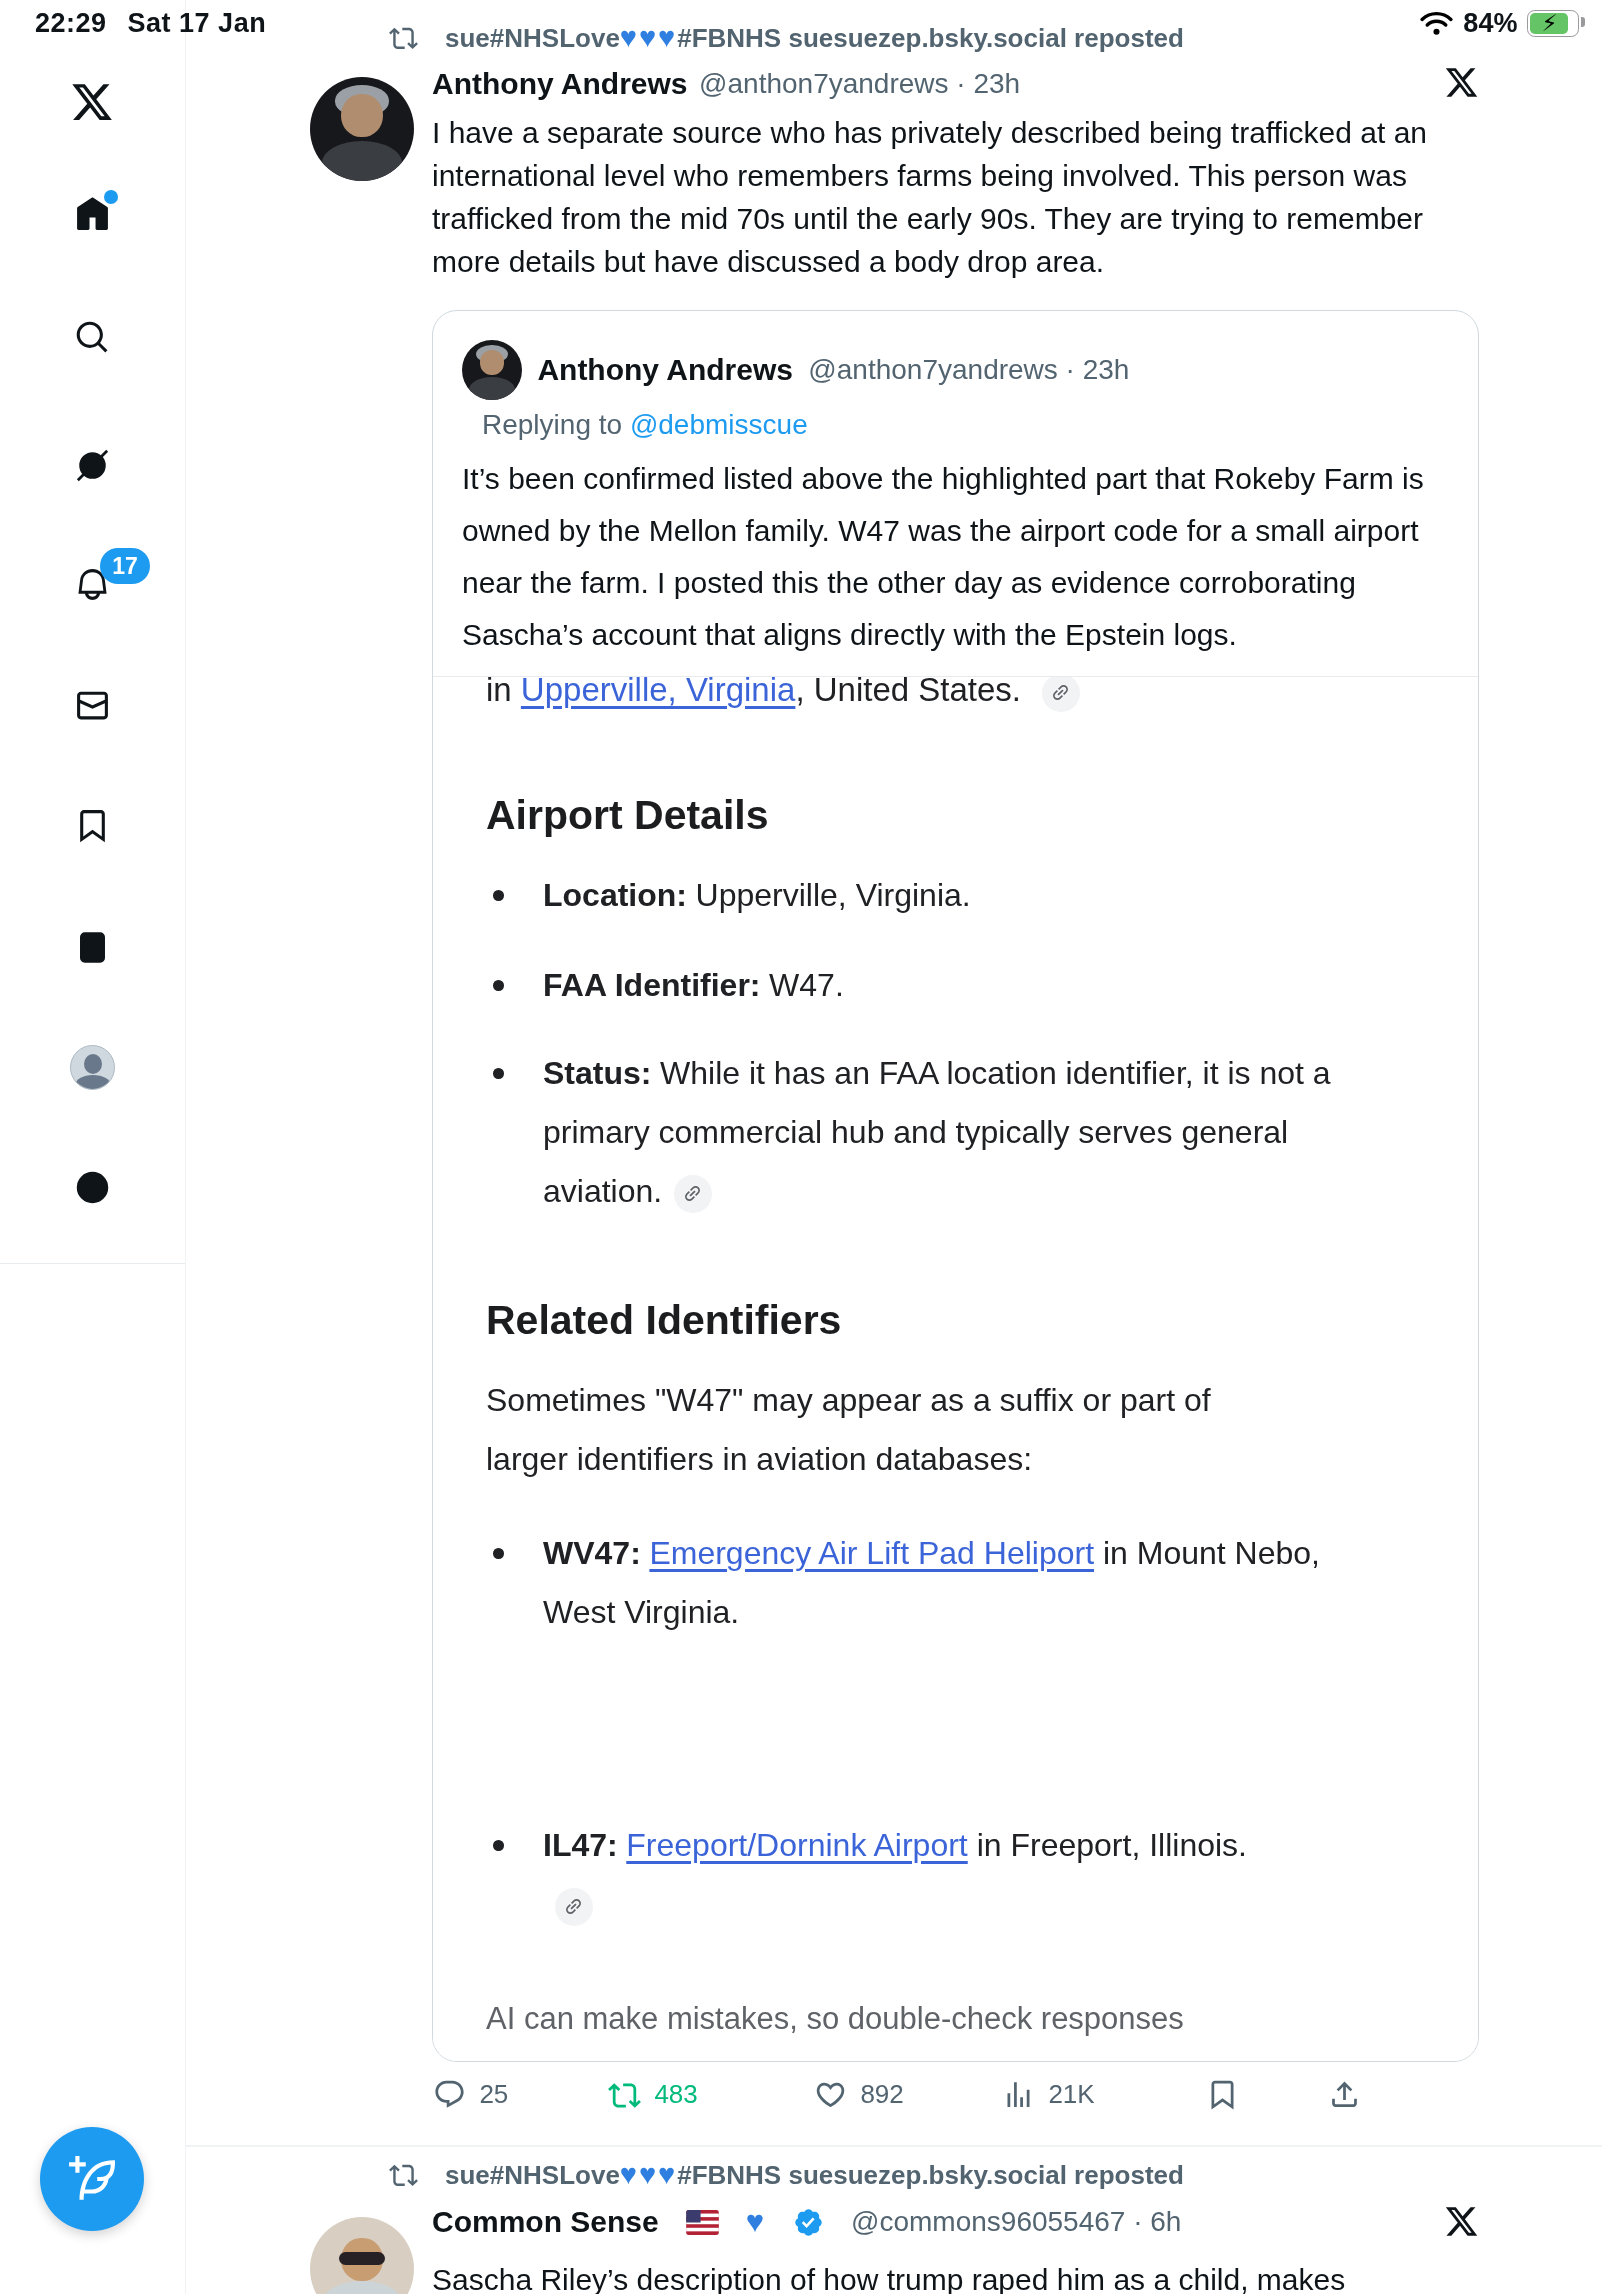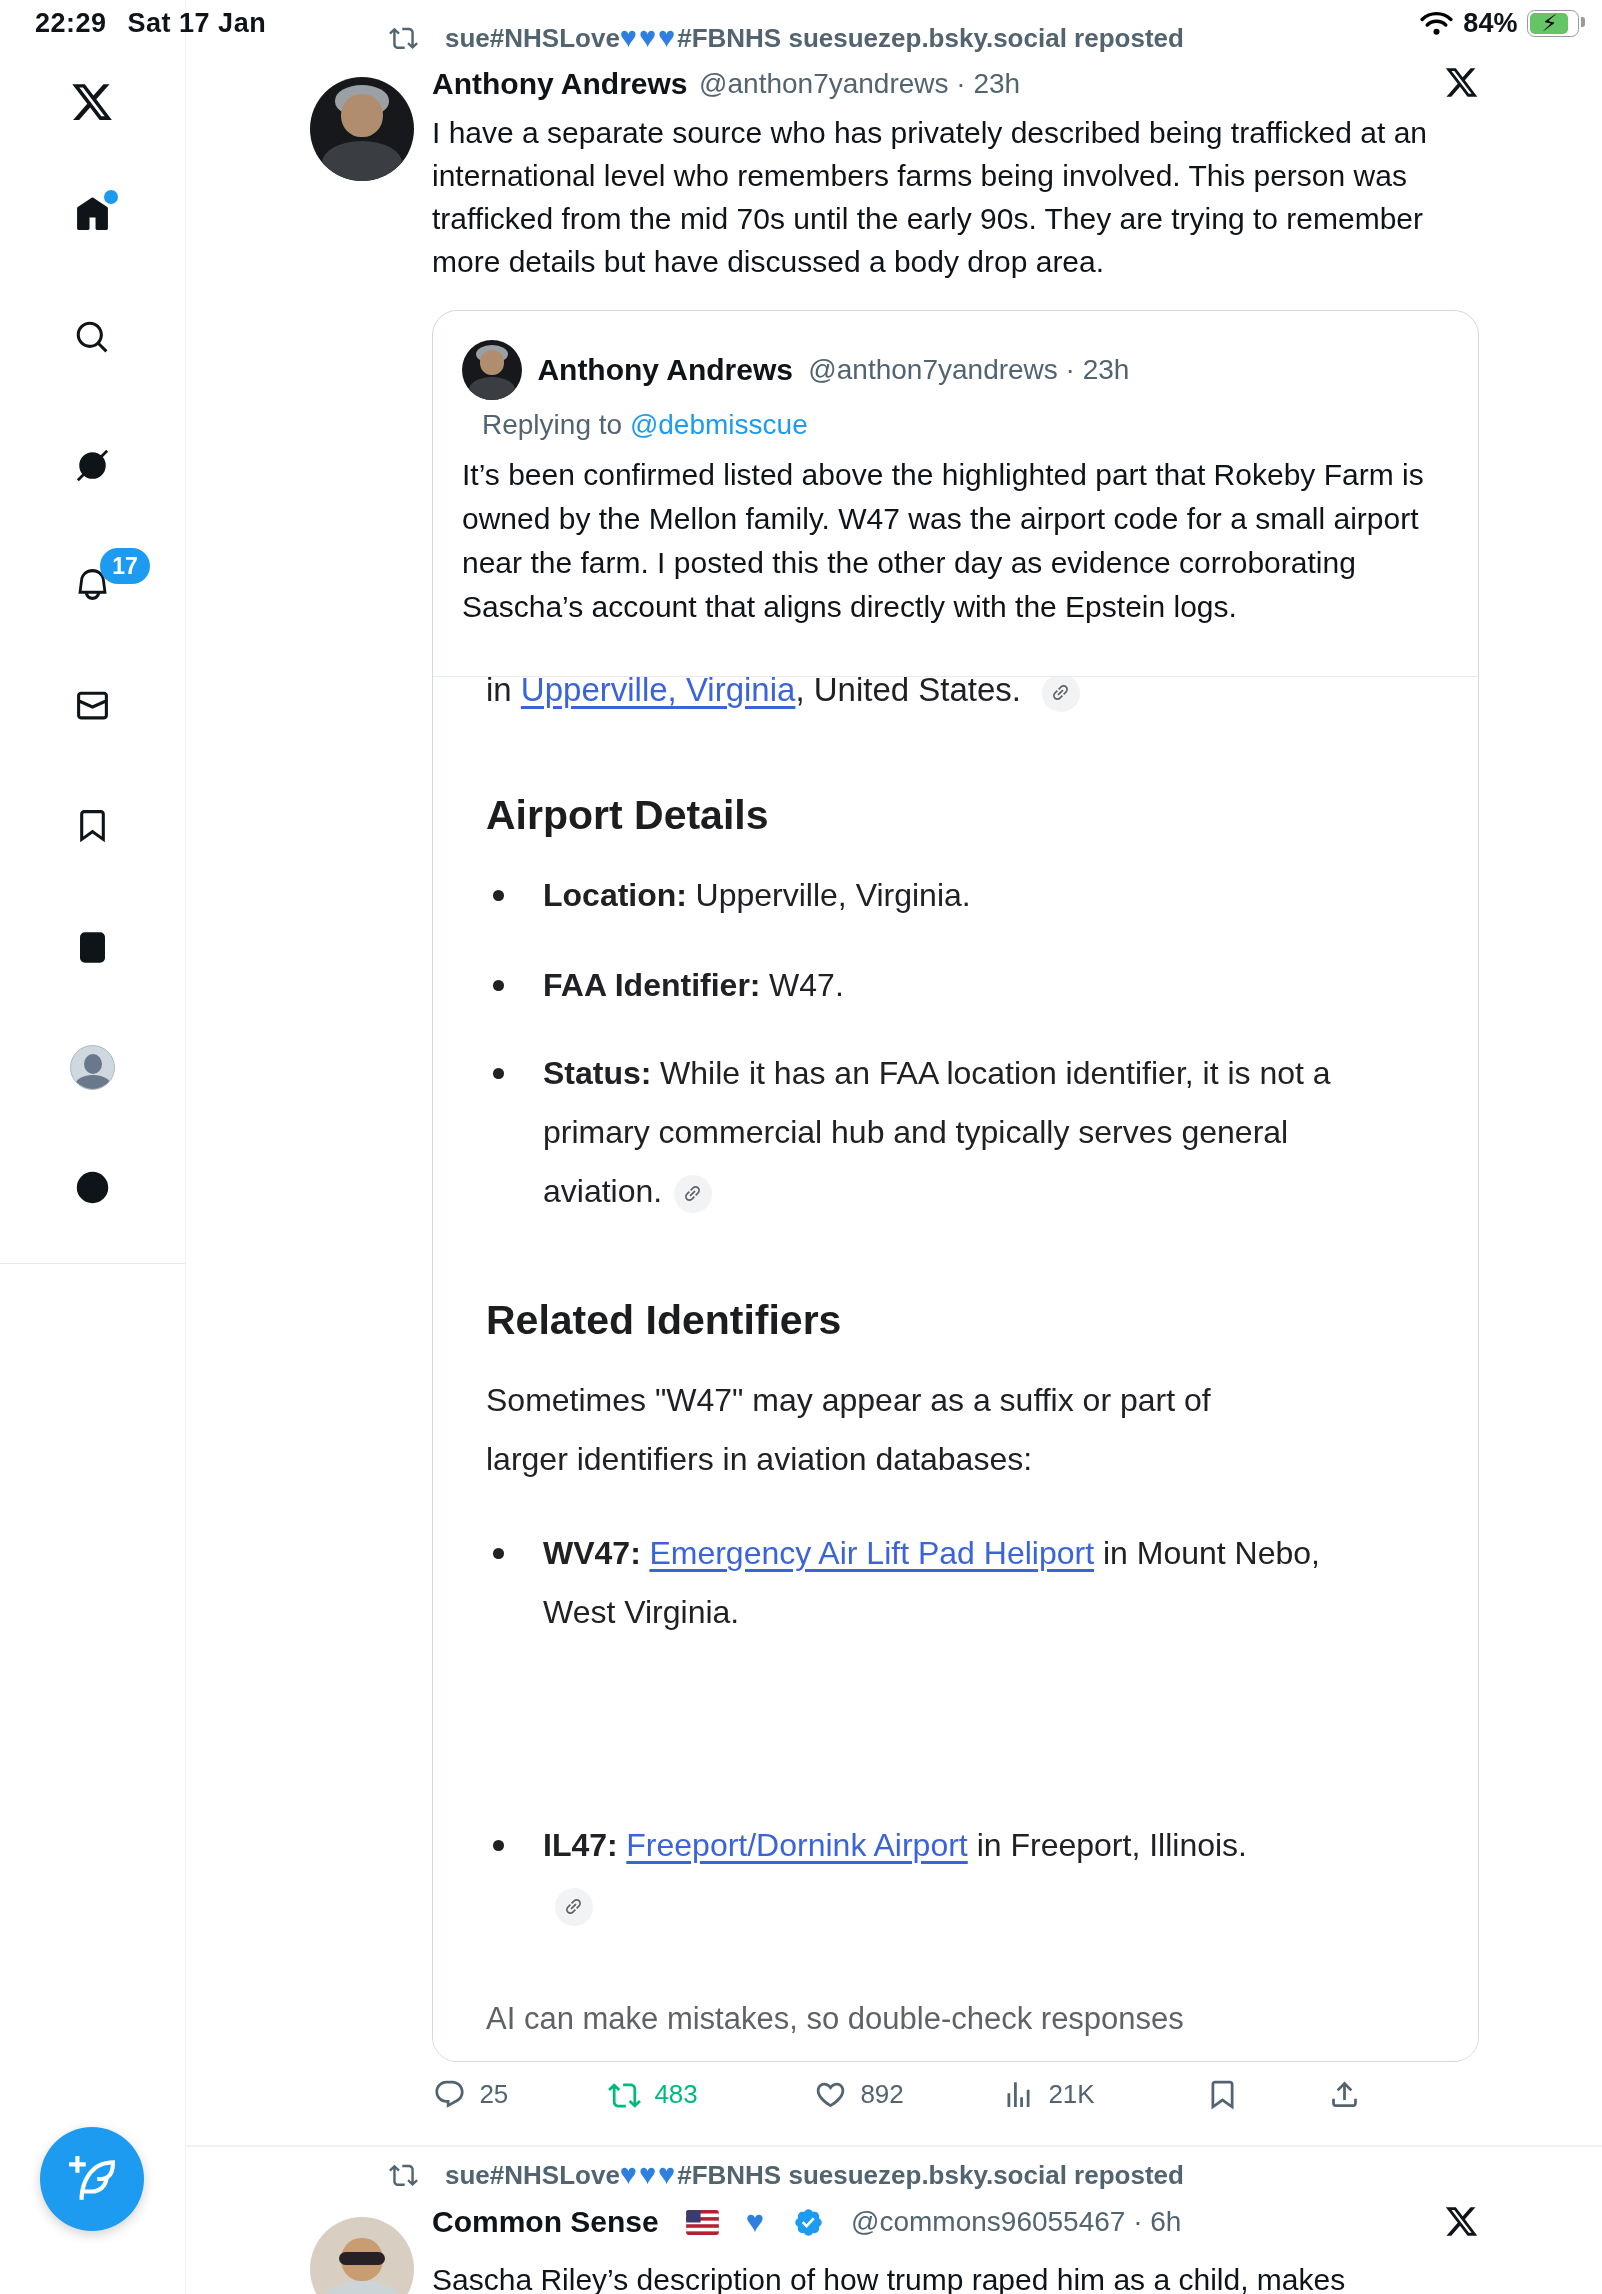--- a/index.html
+++ b/index.html
@@ -65,21 +65,21 @@
 
   .t1-header{left:247px;top:67px;display:flex;align-items:center;gap:11.5px;white-space:nowrap;}
   .t1-body{left:247px;top:111px;width:1062px;font-size:30px;line-height:43px;color:#0f1419;}
 
   
   .qcard{left:247px;top:310px;width:1045px;height:1750px;border:1px solid #cfd9de;border-radius:25px;
     overflow:hidden;background:#fff;}
   .q-header{position:absolute;left:29px;top:29px;display:flex;align-items:center;gap:15.4px;white-space:nowrap;}
   .q-replying{position:absolute;left:29px;top:98px;font-size:28px;color:#536471;margin-left:20px;}
   .q-replying a{color:#1d9bf0;text-decoration:none;}
-  .q-body{position:absolute;left:29px;top:142px;width:970px;font-size:30px;line-height:44px;color:#0f1419;}
+  .q-body{position:absolute;left:29px;top:142px;width:970px;font-size:30px;line-height:52px;color:#0f1419;}
 
   .q-media{position:absolute;left:0;top:365px;width:1045px;height:1385px;border-top:1px solid #e8eaed;
     background:#fff;overflow:hidden;color:#202124;}
   .m-topline{position:absolute;left:53px;top:-8.6px;font-size:33px;line-height:44px;white-space:nowrap;}
   .m-link{color:#3b64d8;text-decoration:underline;text-underline-offset:4.8px;cursor:pointer;}
   .m-h{position:absolute;left:53px;font-size:41px;font-weight:700;color:#1c1d1f;}
   .m-block{position:absolute;left:53px;font-size:32px;line-height:59px;color:#202124;}
   .m-bullet{position:absolute;left:110px;font-size:32px;line-height:59px;color:#202124;}
   .m-bullet::before{content:"";position:absolute;left:-50px;top:24px;width:10.6px;height:10.6px;border-radius:50%;background:#202124;}
   .blabel{font-weight:700;margin-right:8.6px;}

